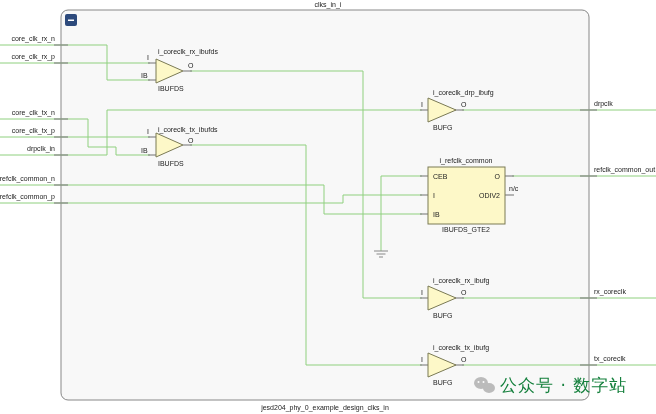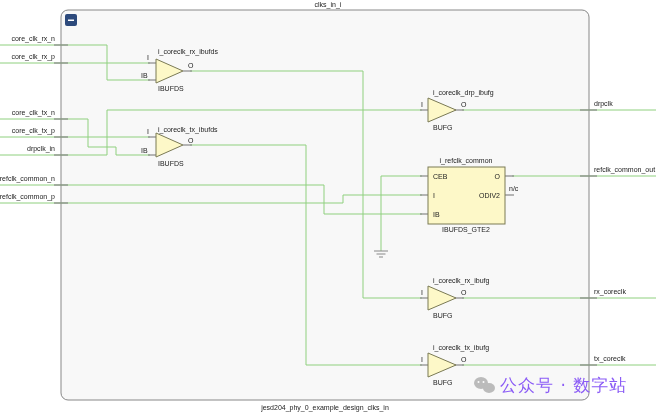--- a/index.html
+++ b/index.html
@@ -4,21 +4,21 @@
 <style>
   html, body { margin:0; padding:0; }
   body { width:656px; height:414px; background:#ffffff; position:relative; overflow:hidden;
          font-family:"Liberation Sans", sans-serif; }
   svg { position:absolute; left:0; top:0; }
   .lbl { font-family:"Liberation Sans", sans-serif; font-size:7px; fill:#222; }
   .pin { font-family:"Liberation Sans", sans-serif; font-size:7px; fill:#222; }
   .wire { stroke:#8fd07f; stroke-width:1; fill:none; }
   .stub { stroke:#888; stroke-width:1.2; fill:none; }
   .buf { fill:#fdf8c8; stroke:#7a7a55; stroke-width:1; }
-  .watermark { position:absolute; left:476px; top:374px; font-size:17px; color:#8b5cf6;
+  .watermark { position:absolute; left:476px; top:374px; font-size:17px; color:#15803d;
                font-family:"DejaVu Sans", sans-serif; letter-spacing:1px; }
 </style>
 </head>
 <body>
 
 <svg width="656" height="414" viewBox="0 0 656 414">
 
   <text class="lbl" x="328" y="7" text-anchor="middle">clks_in_i</text>
 
   <rect x="61" y="10" width="528" height="390" rx="7" ry="7" fill="#f8f8f8" stroke="#888" stroke-width="1"></rect>

